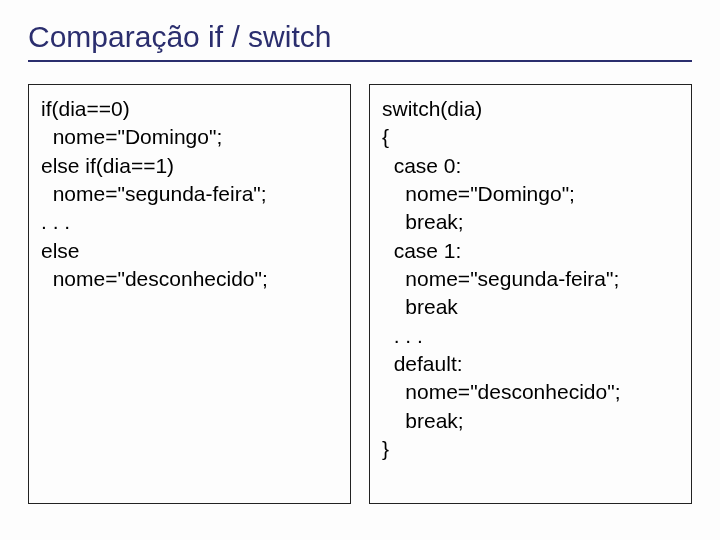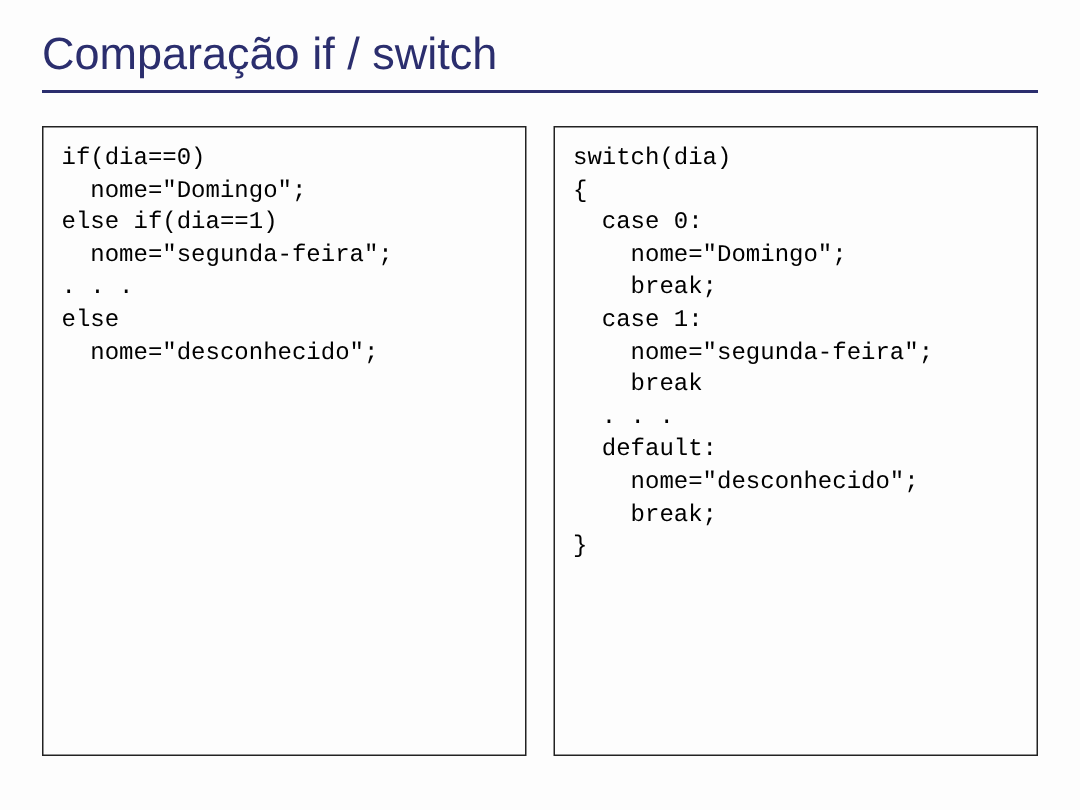--- a/index.html
+++ b/index.html
@@ -35,22 +35,22 @@
     align-items: stretch;
   }
   .codebox {
     border: 1px solid #222;
     flex: 1;
     padding: 10px 12px;
     box-sizing: border-box;
     height: 420px;
   }
   .code {
-    font-family: Liberation Mono, monospace;
-    font-size: 16px;
+    font-family: Liberation Sans, sans-serif;
+    font-size: 21px;
     line-height: 1.35;
     white-space: pre;
     color: #000;
     margin: 0;
   }
 </style>
 </head>
 <body>
 
 <div class="slide">

